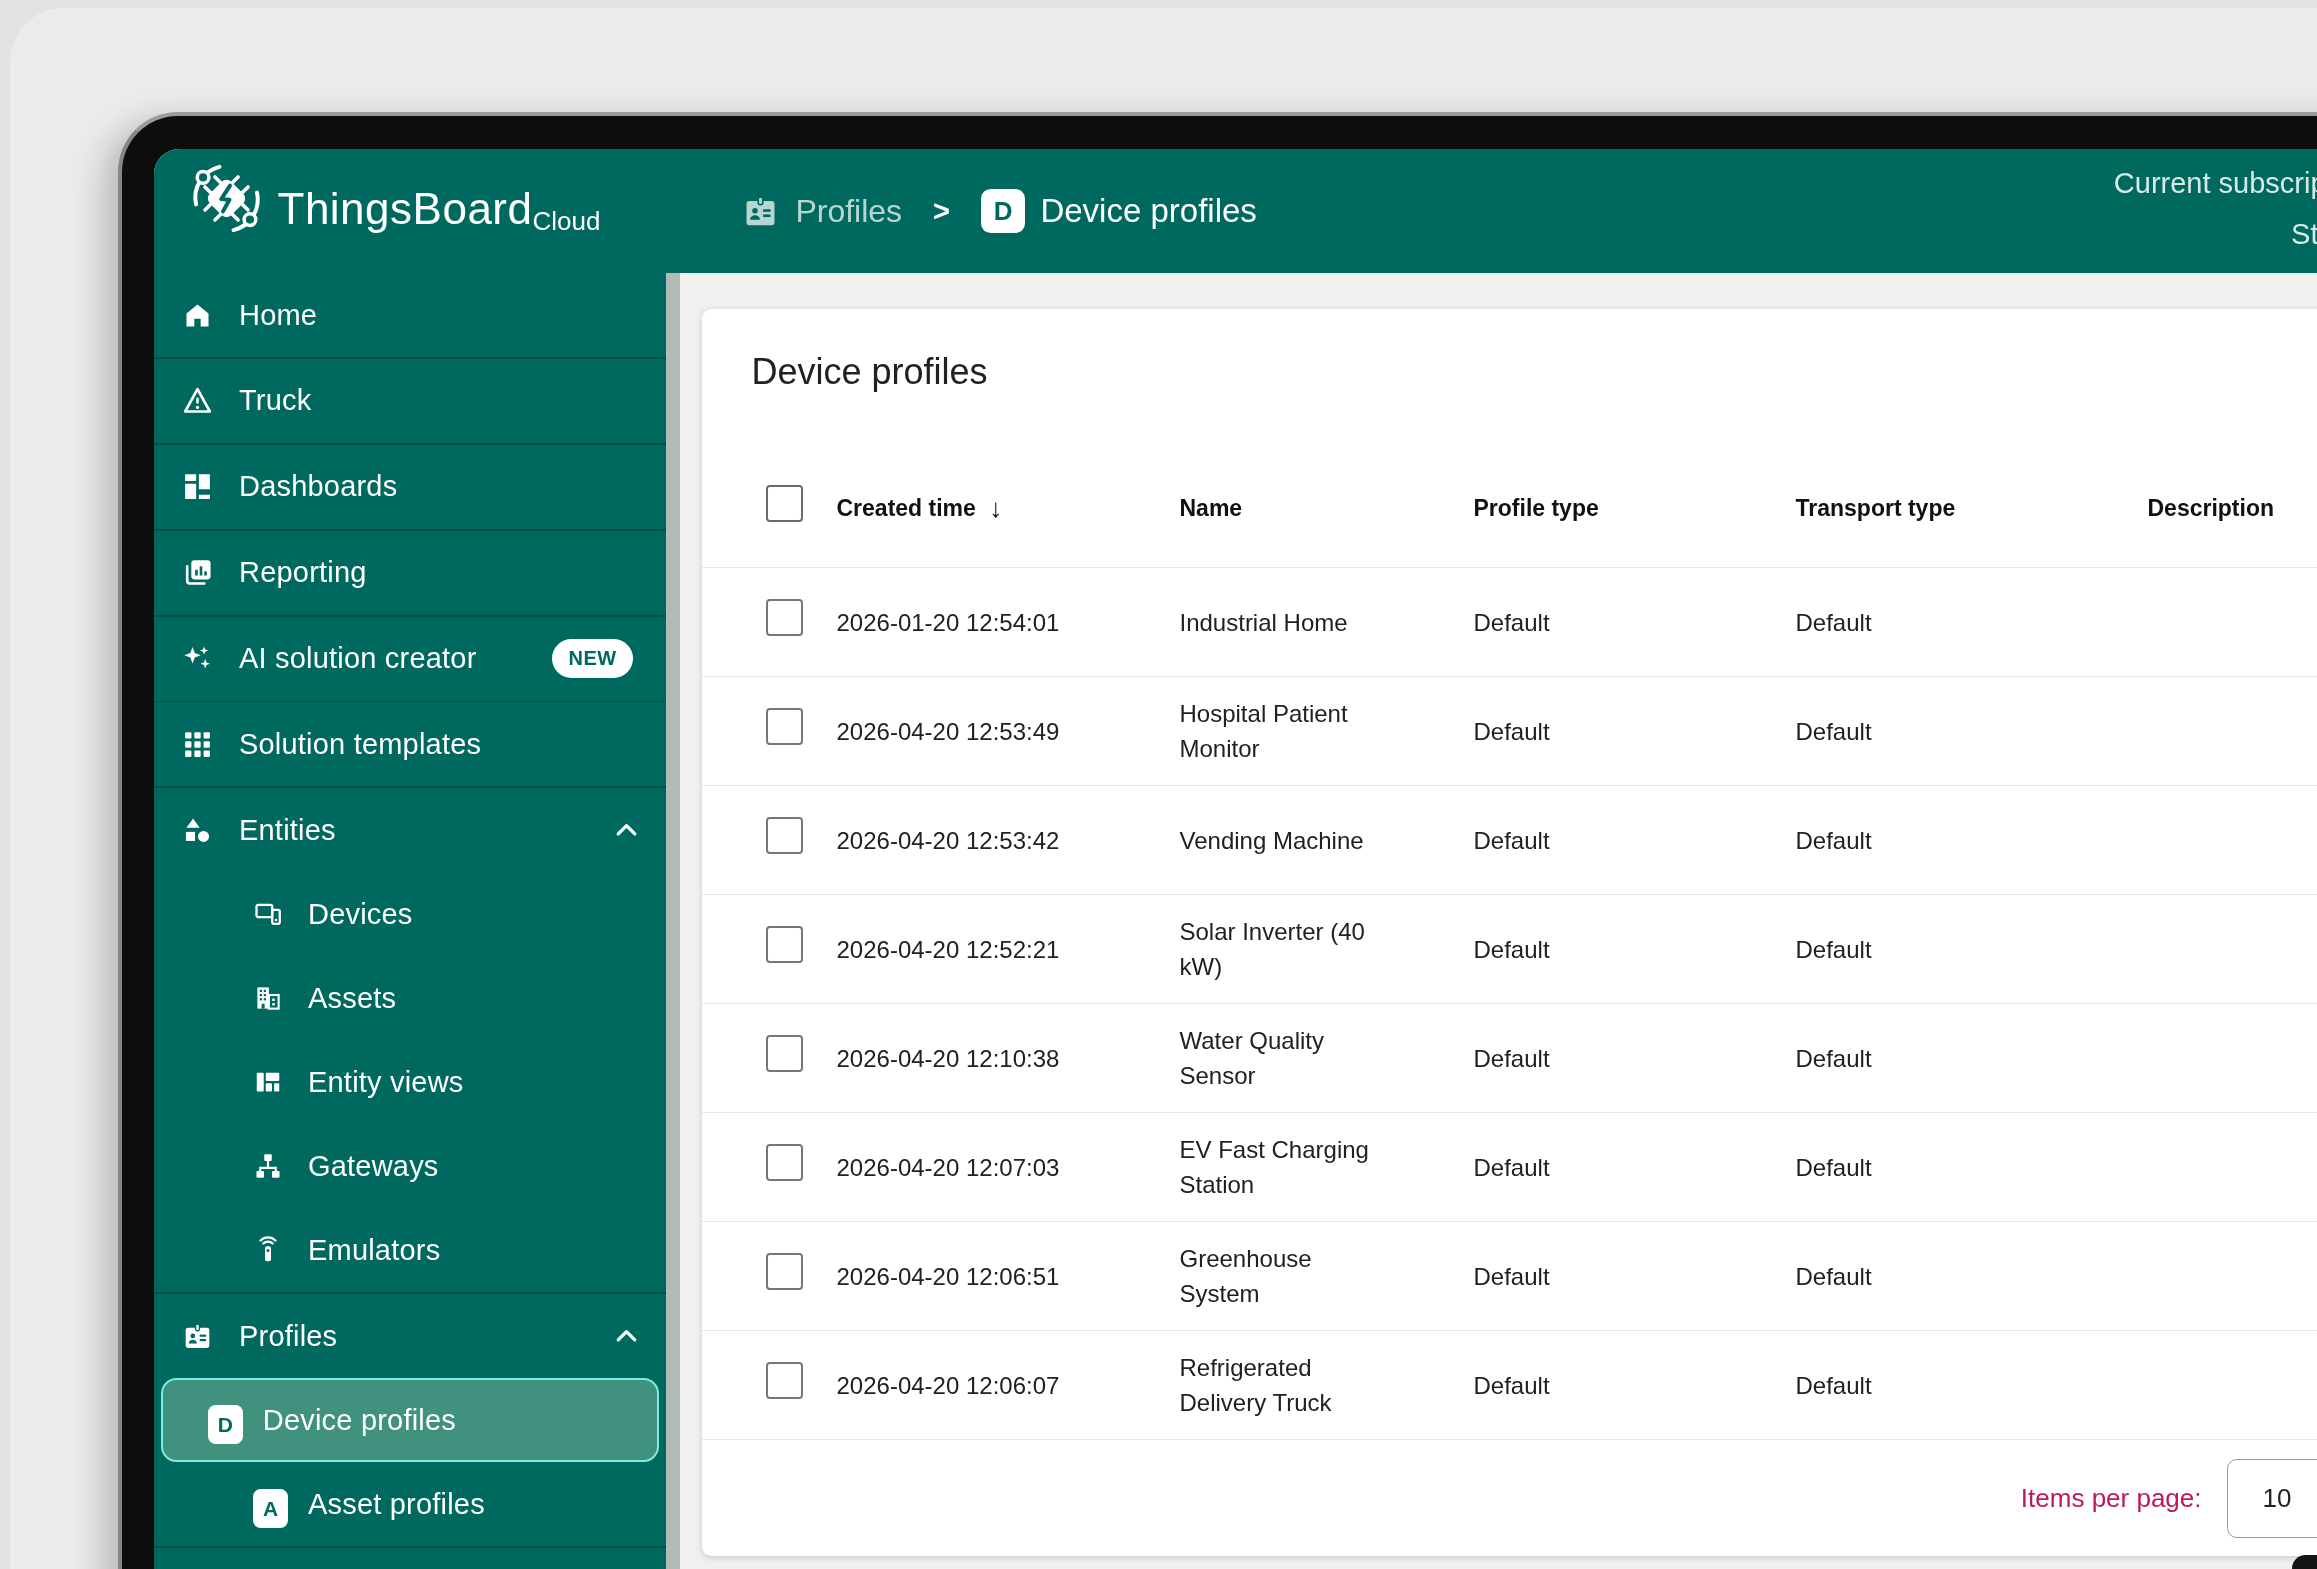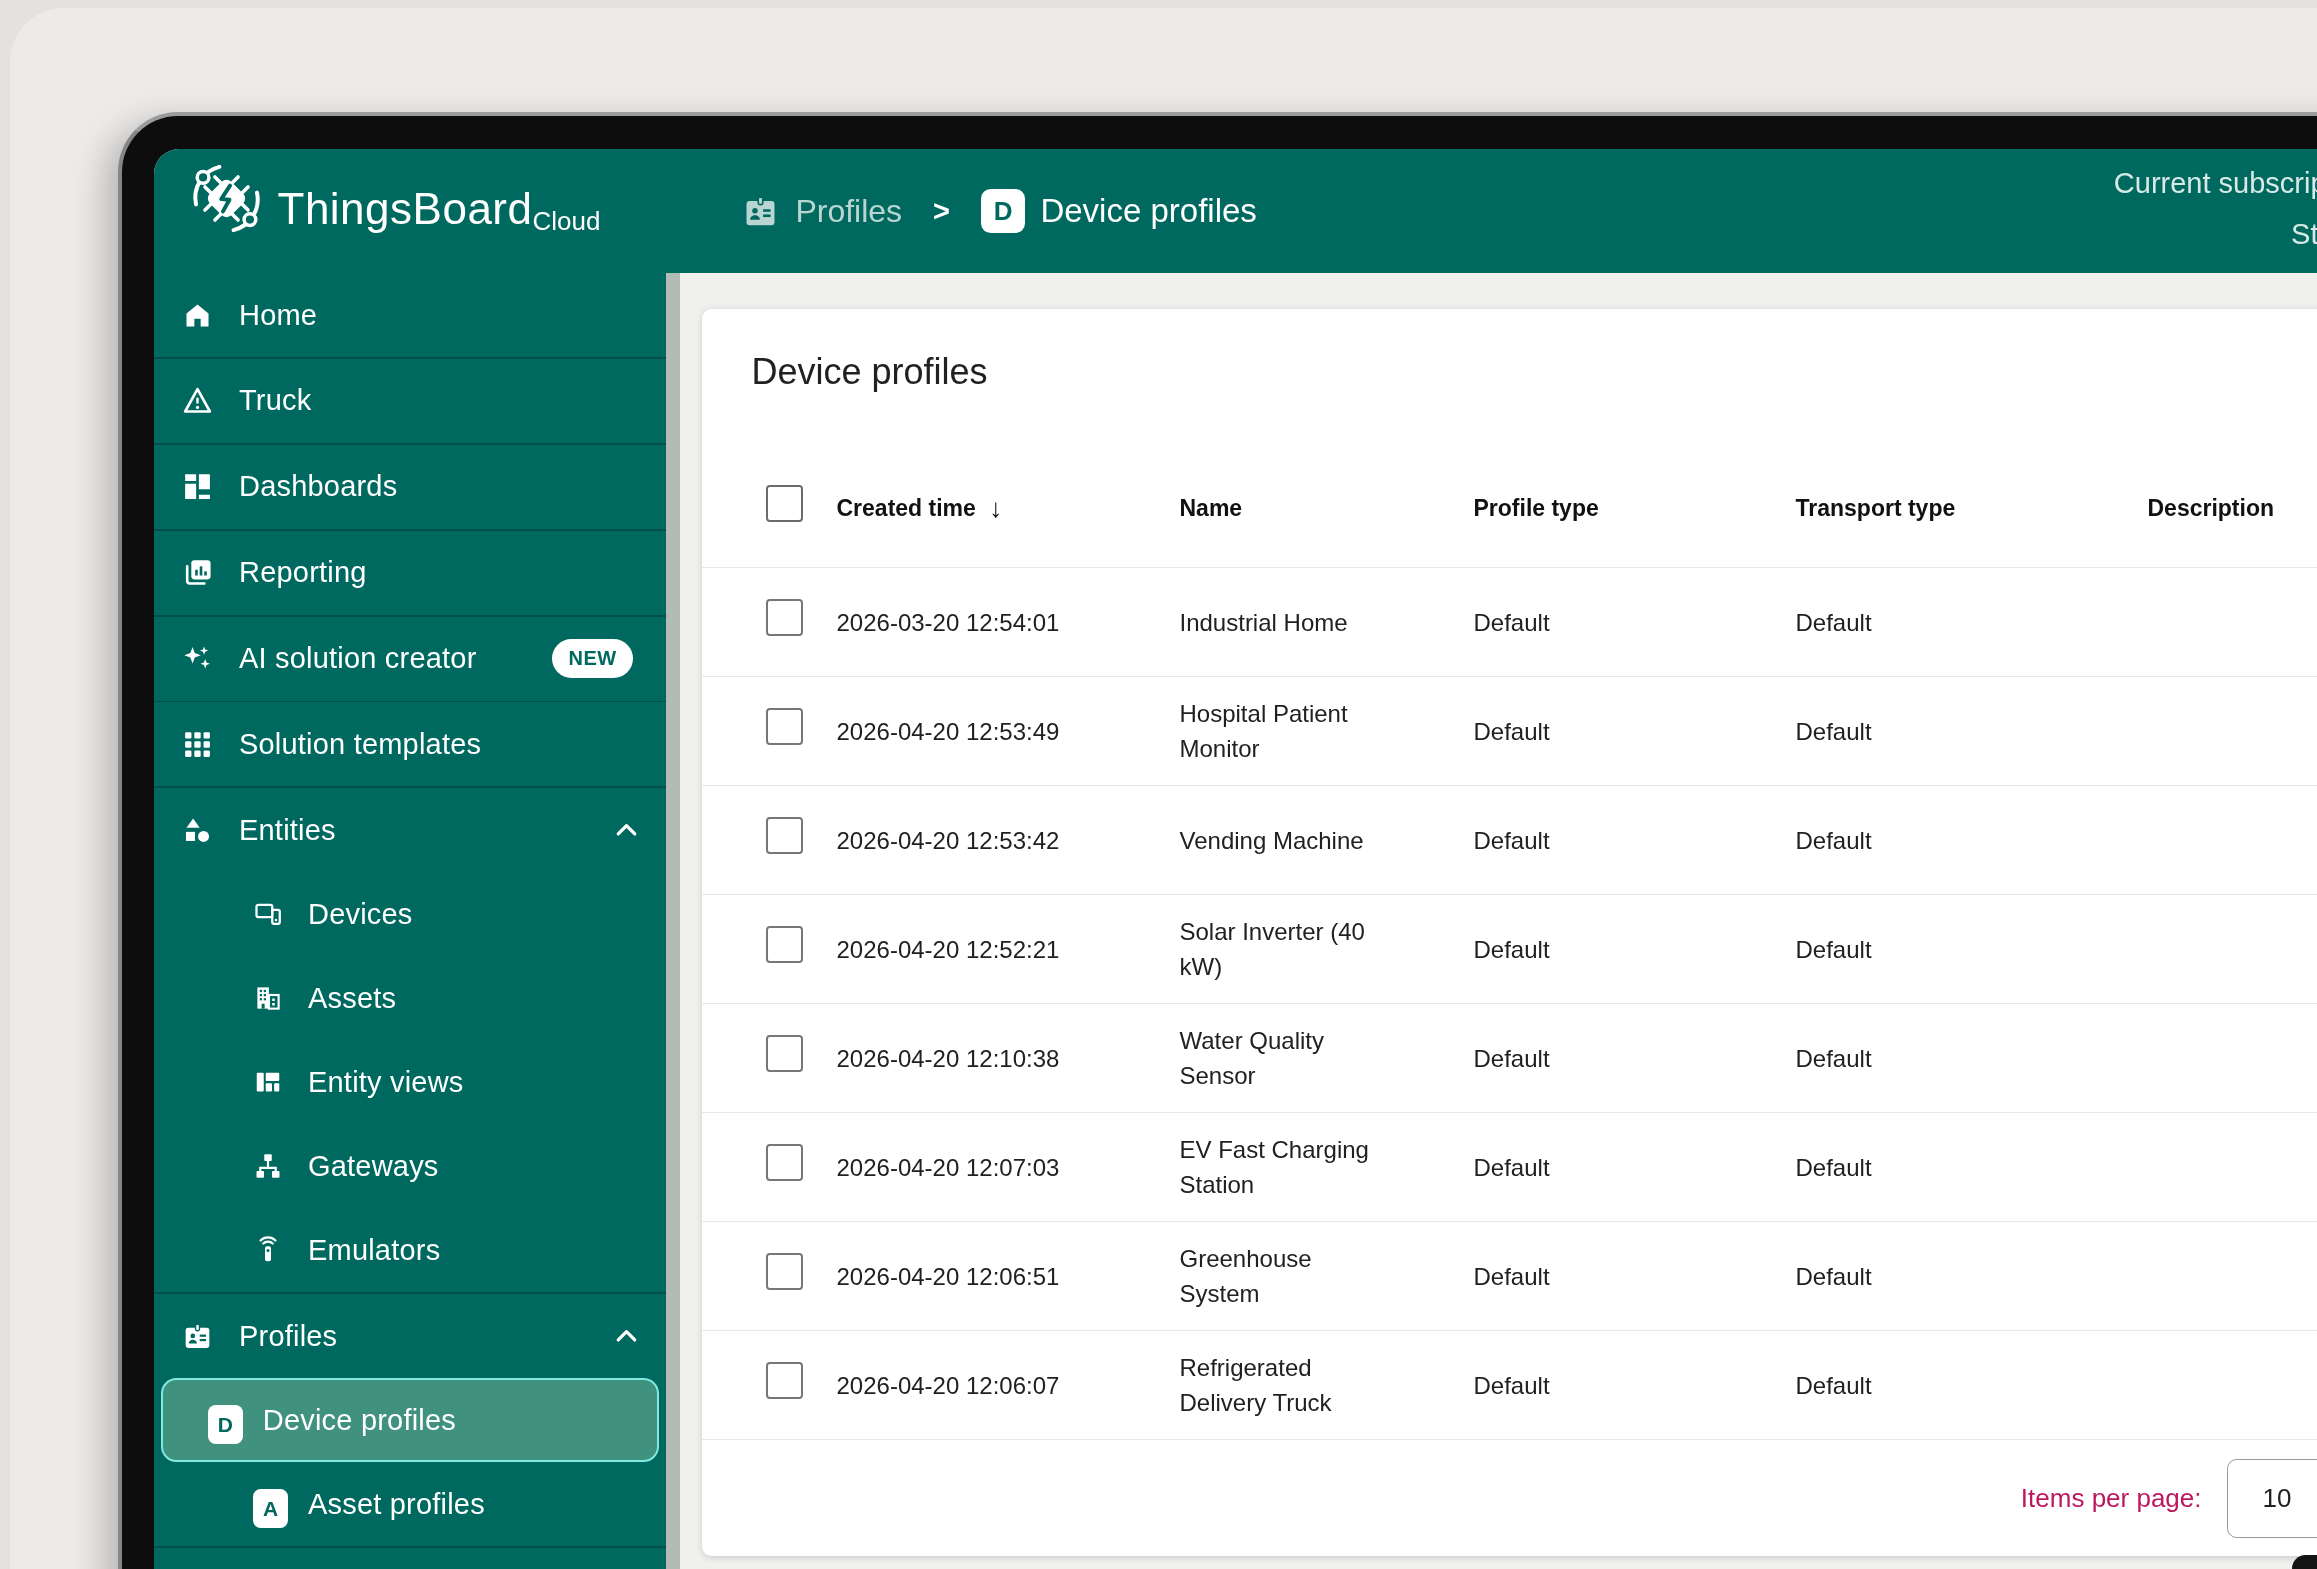--- a/index.html
+++ b/index.html
@@ -353,21 +353,21 @@
               <span class="sort-arrow">↓</span>
             </div>
             <div class="th">Name</div>
             <div class="th">Profile type</div>
             <div class="th">Transport type</div>
             <div class="th">Description</div>
           </div>
 
           <div class="tgrid trow">
             <div class="cell"><span class="cb"></span></div>
-            <div class="cell">2026-03-20 12:54:01</div>
+            <div class="cell">2026-01-20 12:54:01</div>
             <div class="cell"><span class="namewrap">Industrial Home</span></div>
             <div class="cell">Default</div>
             <div class="cell">Default</div>
             <div class="cell"></div>
           </div>
 
           <div class="tgrid trow">
             <div class="cell"><span class="cb"></span></div>
             <div class="cell">2026-04-20 12:53:49</div>
             <div class="cell"><span class="namewrap">Hospital Patient Monitor</span></div>

